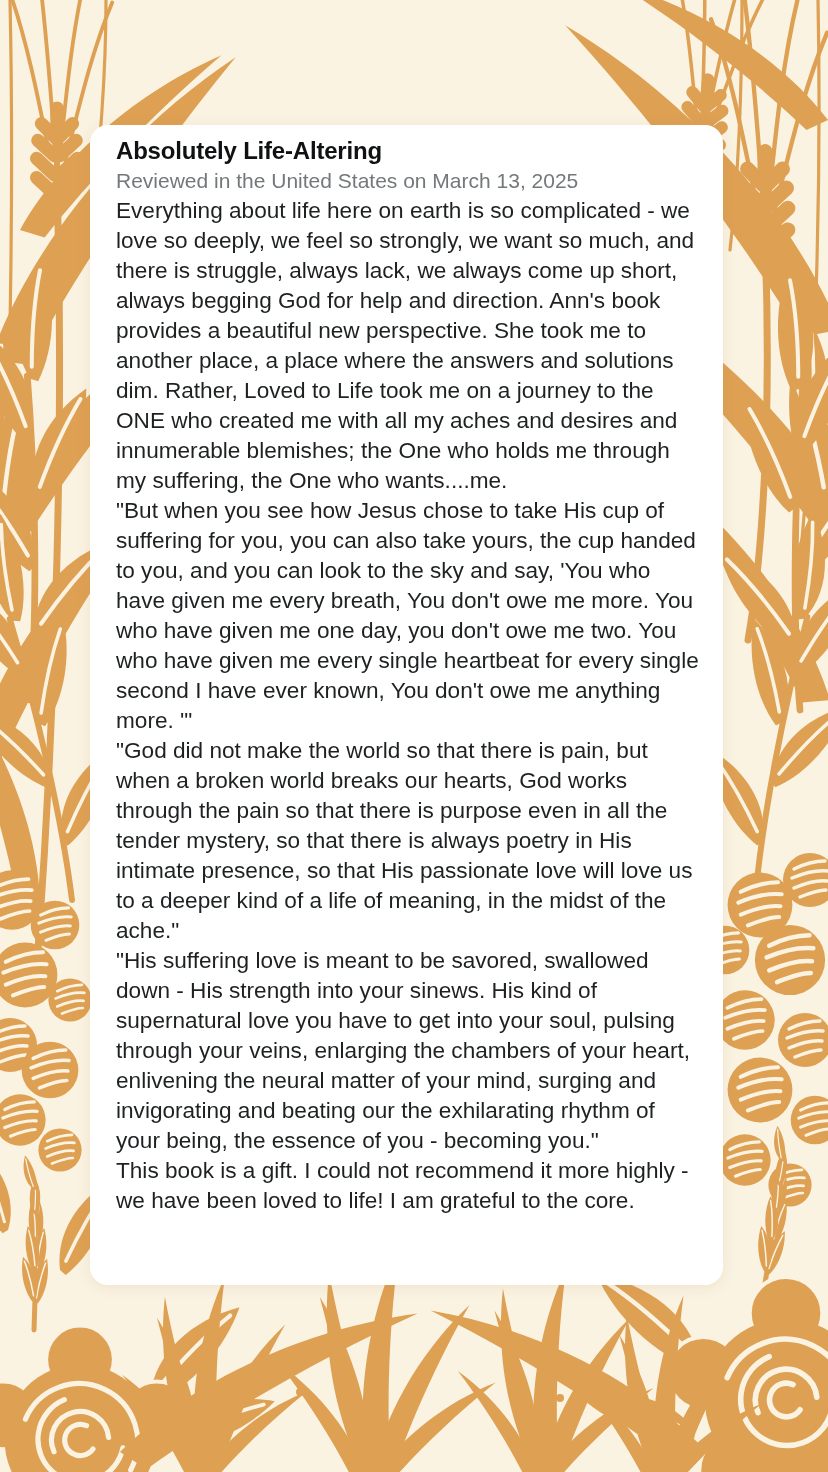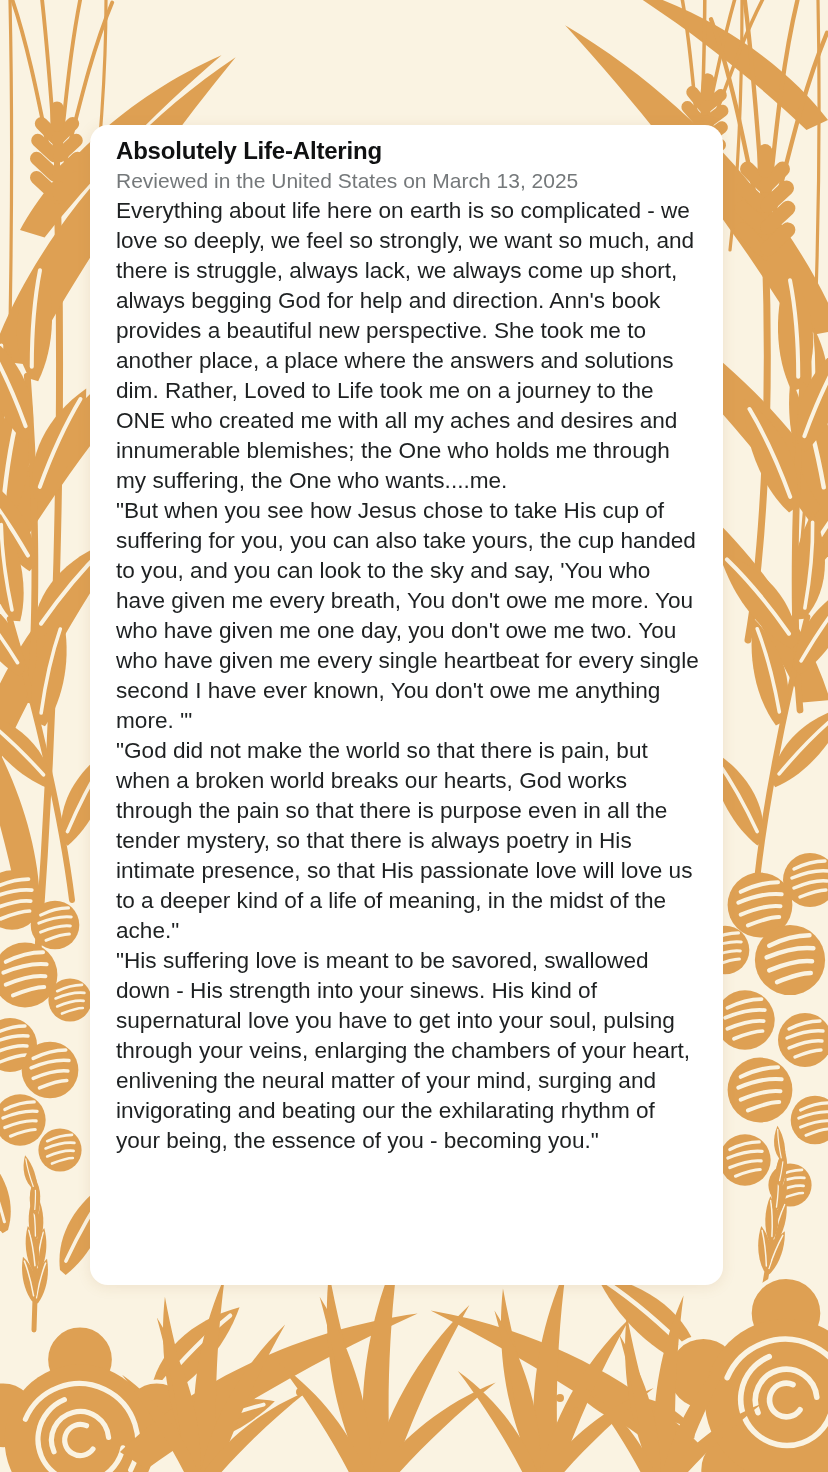--- a/index.html
+++ b/index.html
@@ -234,16 +234,17 @@
   </svg>
 
   <div class="card">
     <h1 class="review-title">Absolutely Life-Altering</h1>
     <div class="review-date">Reviewed in the United States on March 13, 2025</div>
     <div class="review-body">
       <p>Everything about life here on earth is so complicated - we love so deeply, we feel so strongly, we want so much, and there is struggle, always lack, we always come up short, always begging God for help and direction. Ann's book provides a beautiful new perspective. She took me to another place, a place where the answers and solutions dim. Rather, Loved to Life took me on a journey to the ONE who created me with all my aches and desires and innumerable blemishes; the One who holds me through my suffering, the One who wants....me.</p>
       <p>"But when you see how Jesus chose to take His cup of suffering for you, you can also take yours, the cup handed to you, and you can look to the sky and say, 'You who have given me every breath, You don't owe me more. You who have given me one day, you don't owe me two. You who have given me every single heartbeat for every single second I have ever known, You don't owe me anything more. '"</p>
       <p>"God did not make the world so that there is pain, but when a broken world breaks our hearts, God works through the pain so that there is purpose even in all the tender mystery, so that there is always poetry in His intimate presence, so that His passionate love will love us to a deeper kind of a life of meaning, in the midst of the ache."</p>
       <p>"His suffering love is meant to be savored, swallowed down - His strength into your sinews. His kind of supernatural love you have to get into your soul, pulsing through your veins, enlarging the chambers of your heart, enlivening the neural matter of your mind, surging and invigorating and beating our the exhilarating rhythm of your being, the essence of you - becoming you."</p>
+      <p>This book is a gift. I could not recommend it more highly - we have been loved to life! I am grateful to the core.</p>
     </div>
   </div>
 
 </div>
 
 </body></html>

